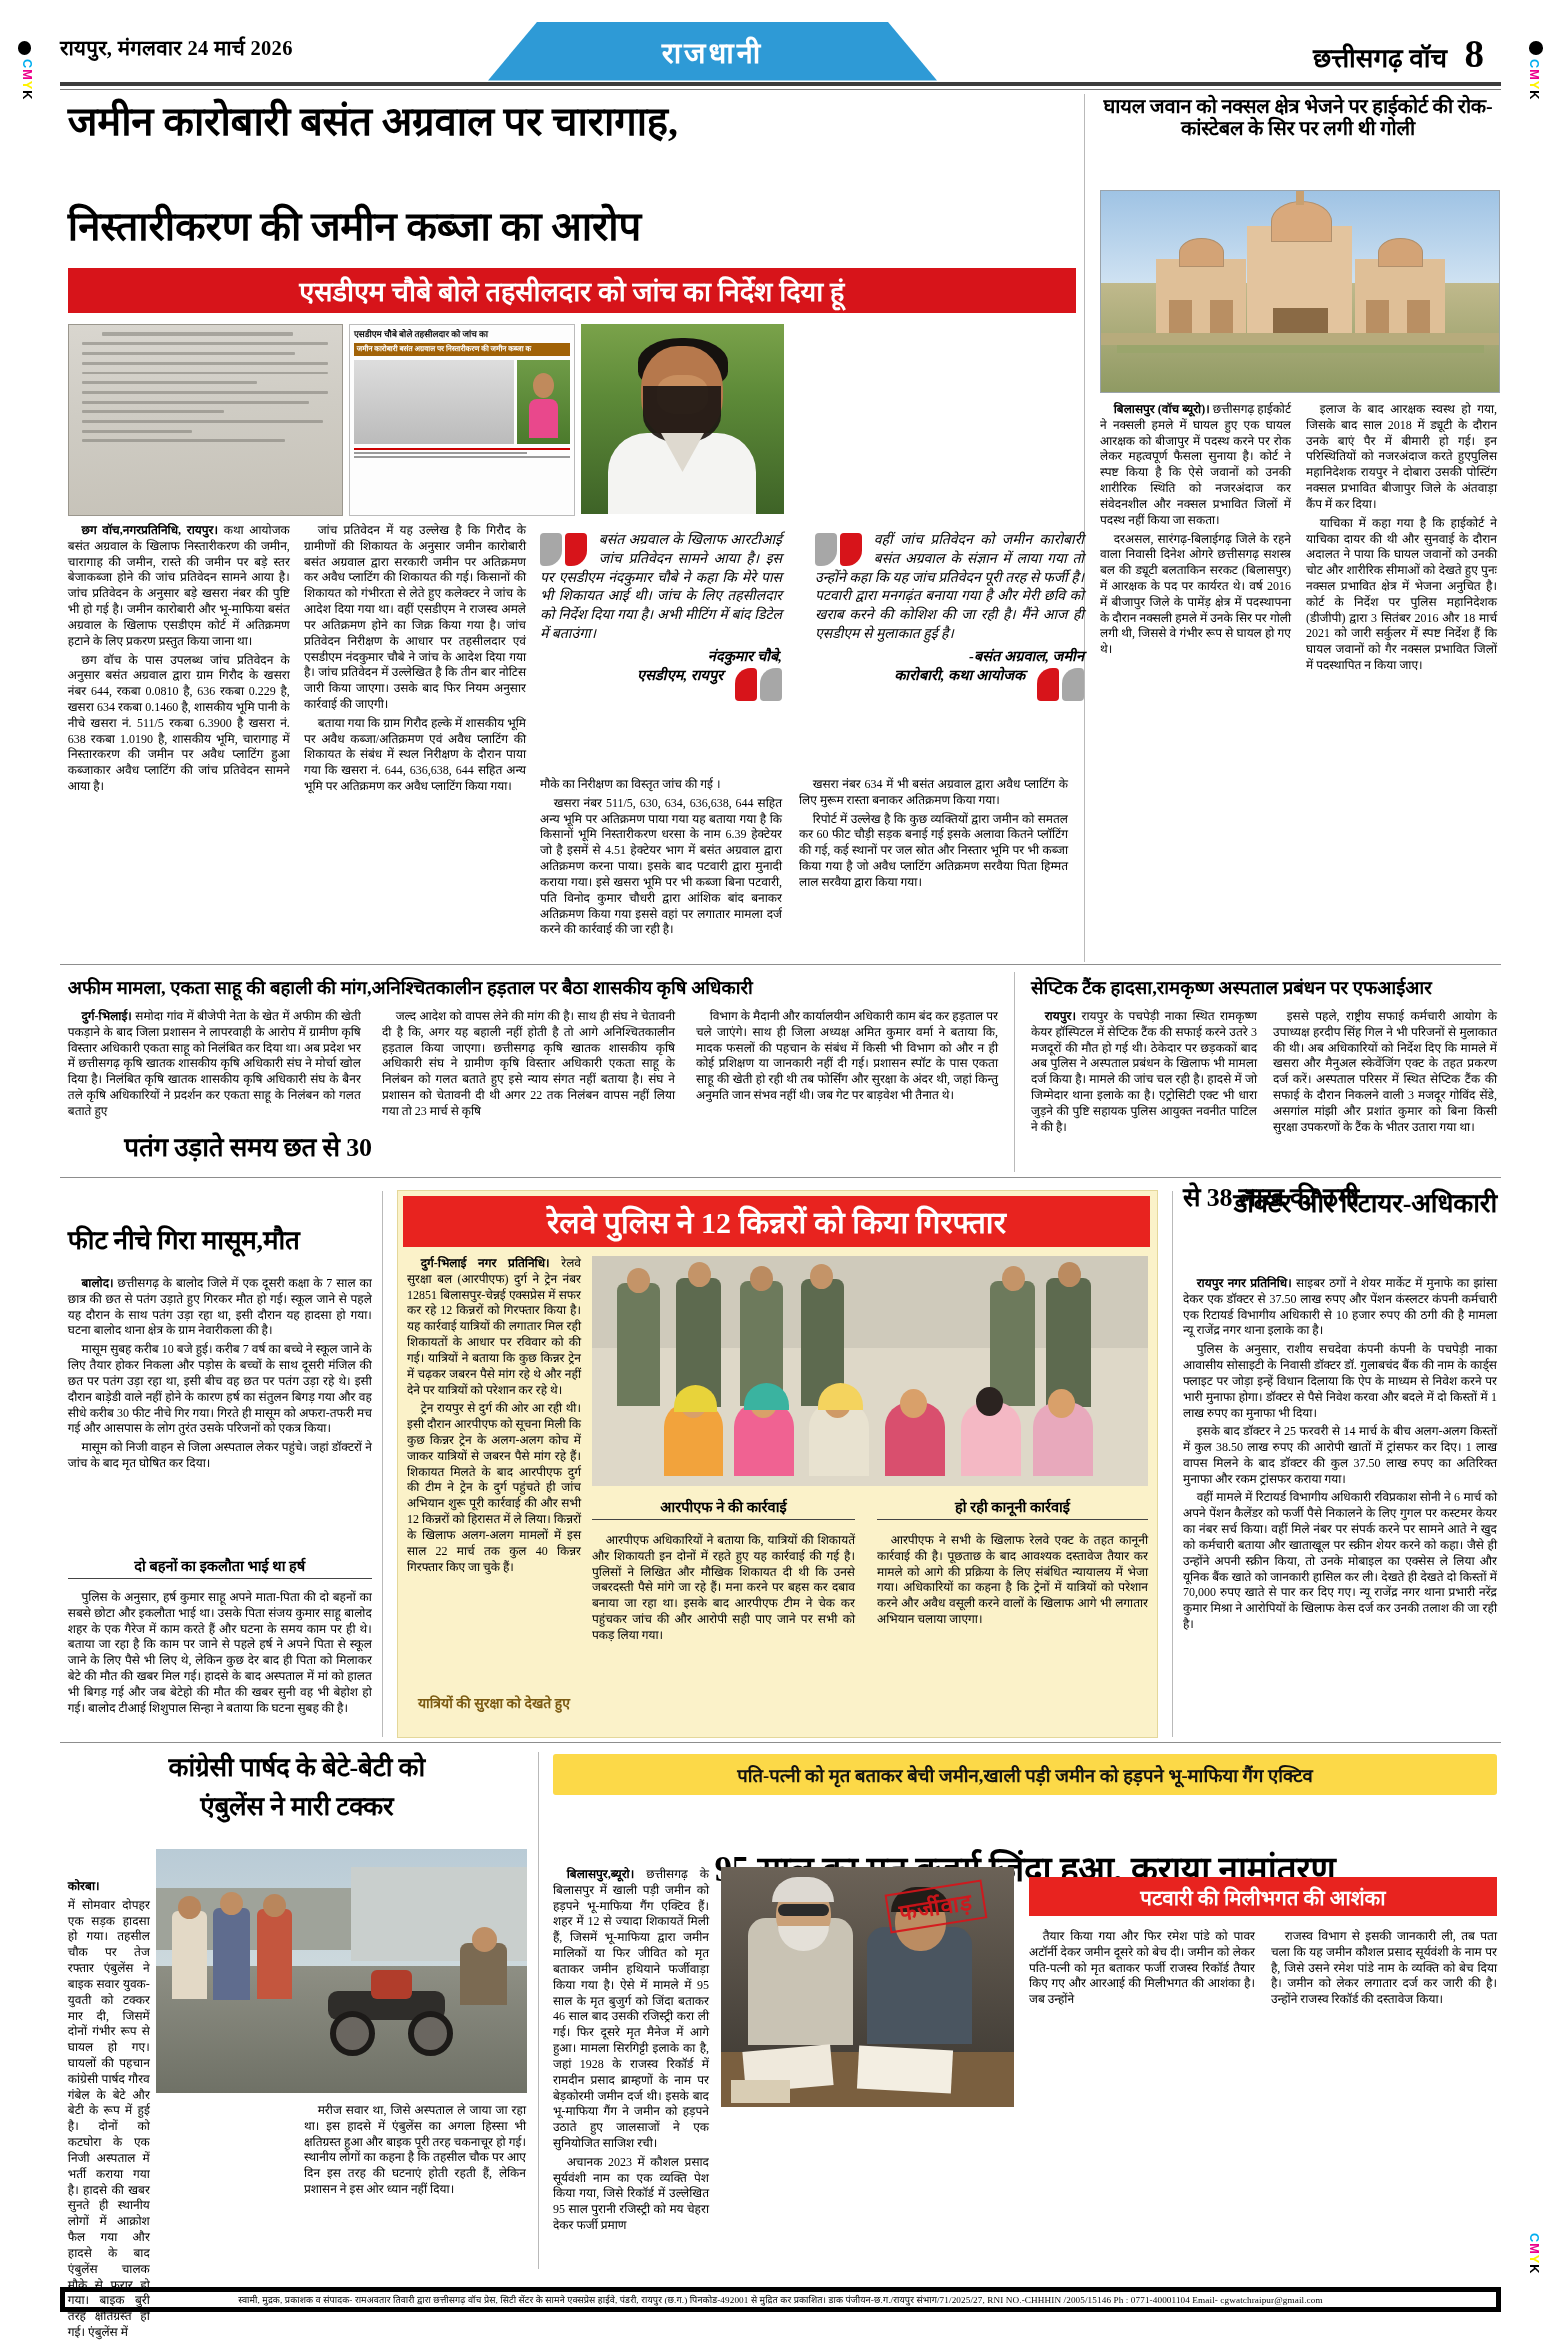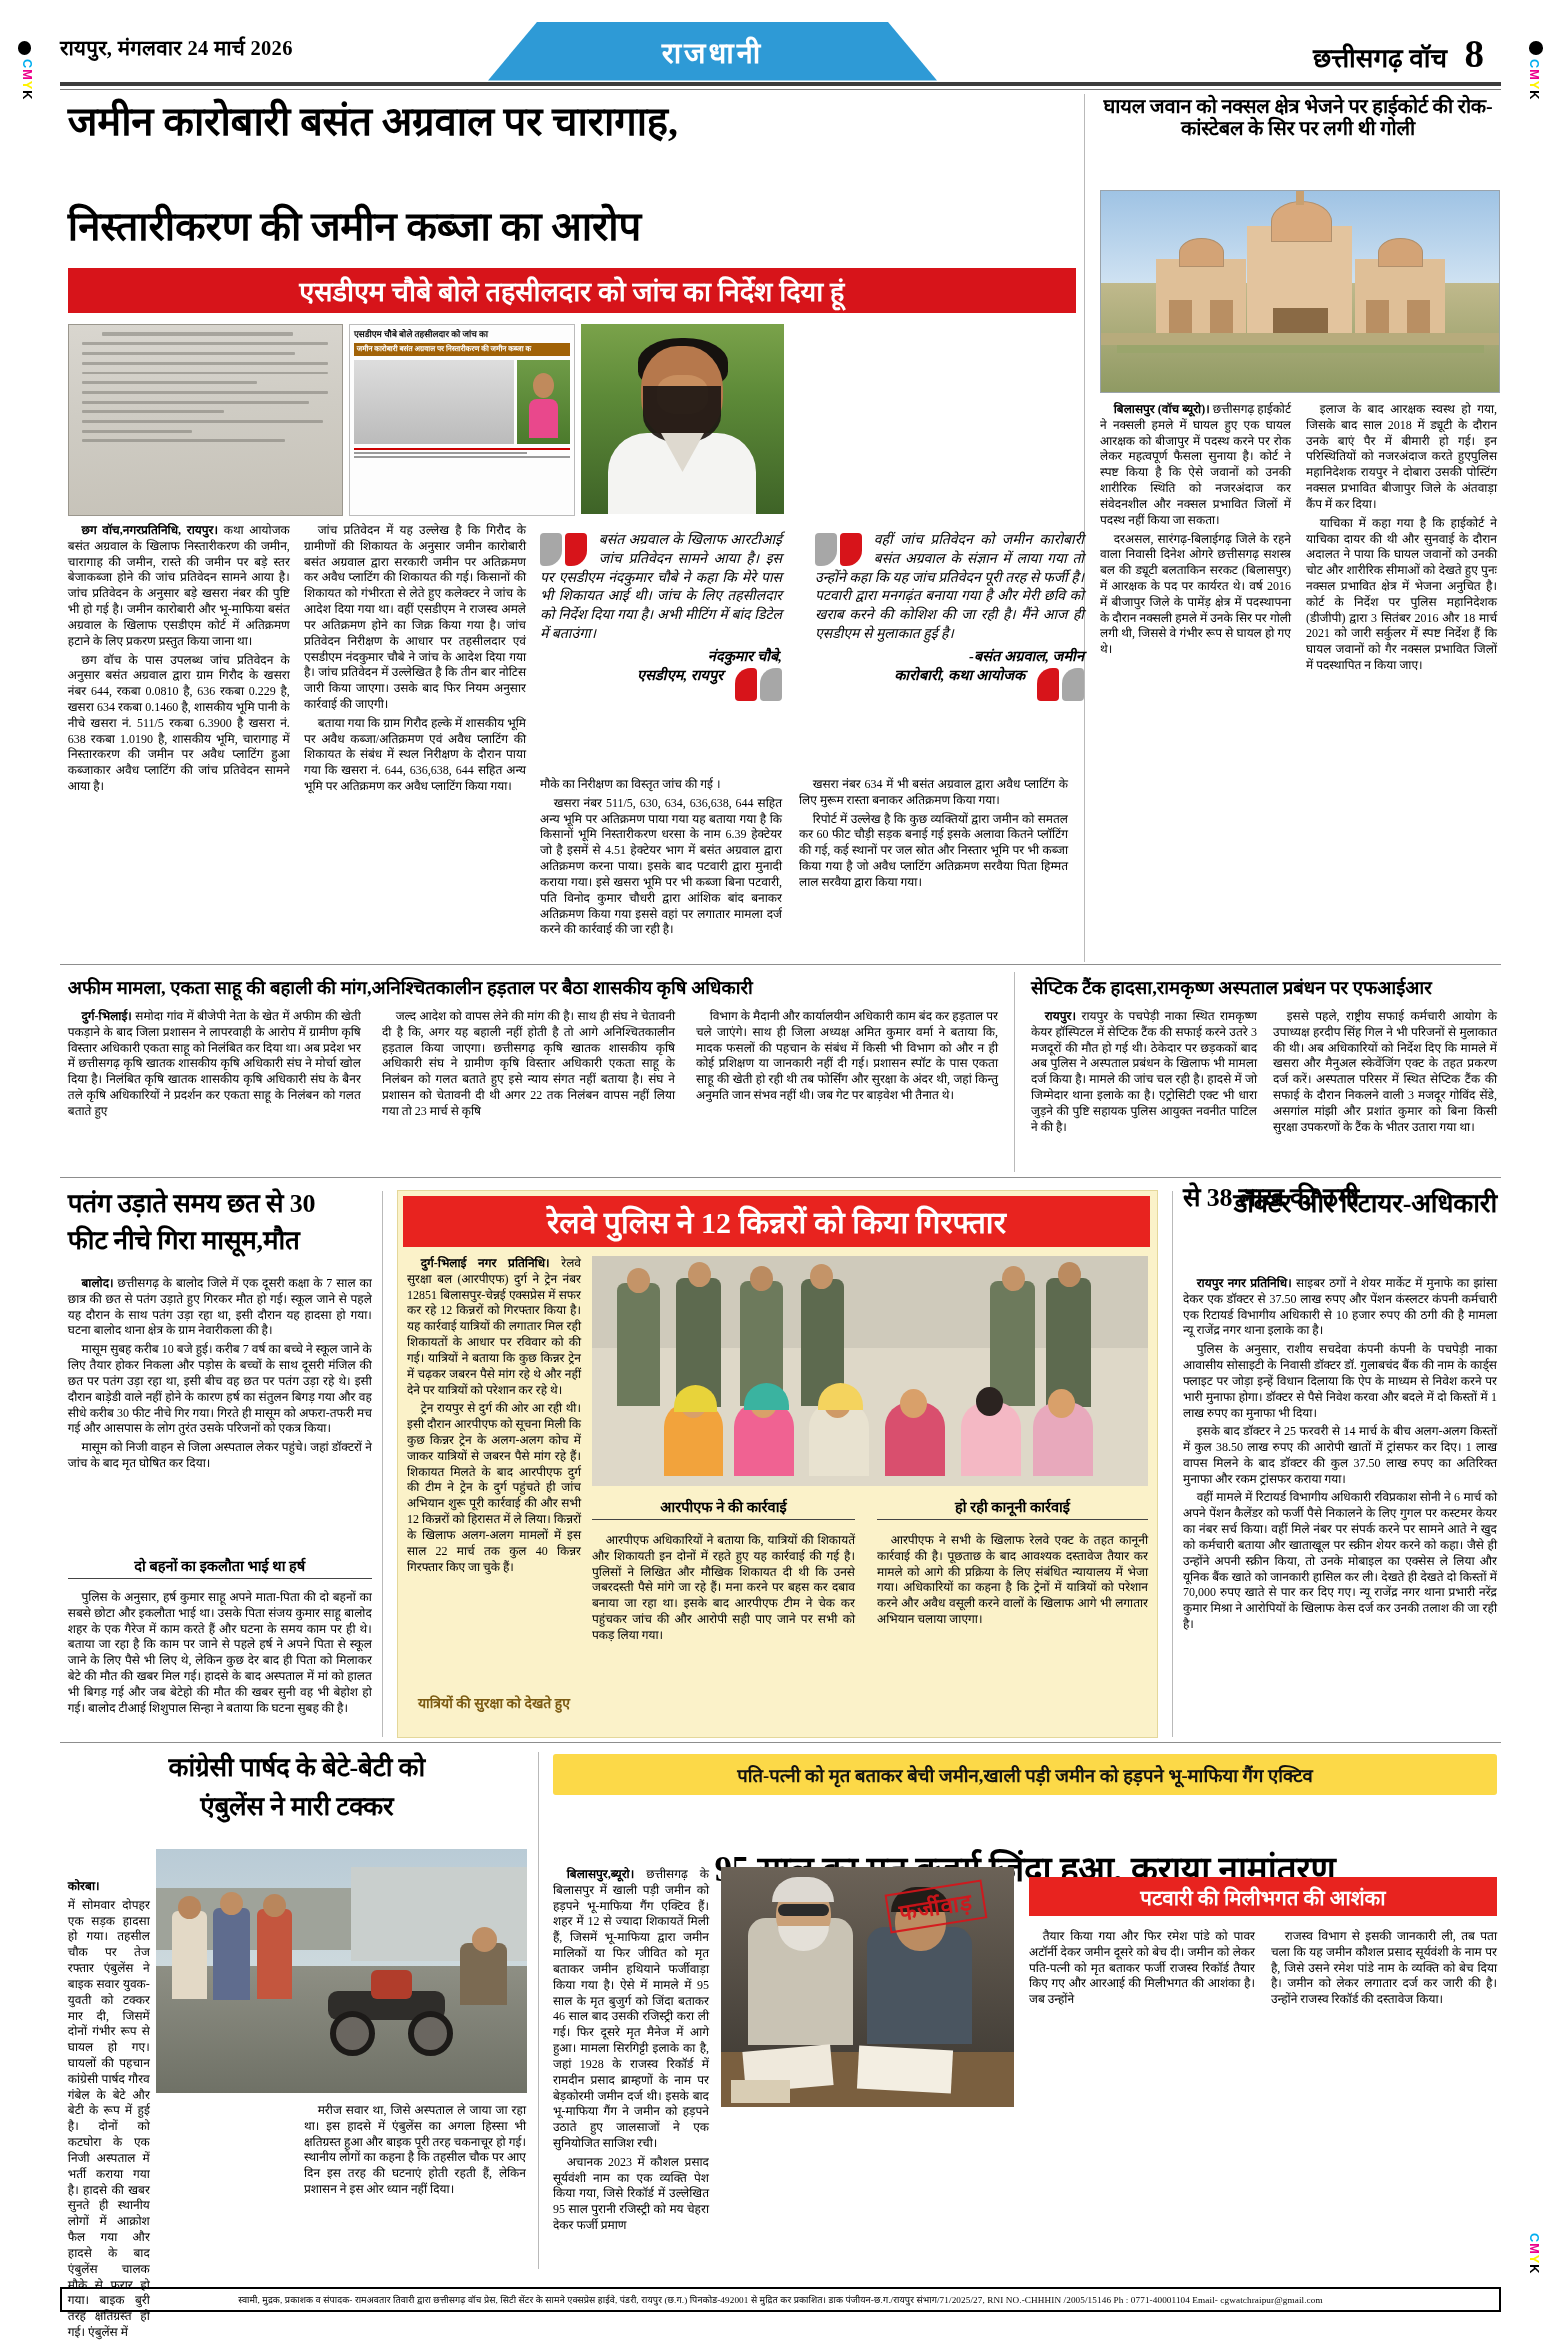--- a/index.html
+++ b/index.html
@@ -104,21 +104,21 @@
   .stamp{position:absolute;color:#d7141a;font-weight:bold;font-size:22.4px;border:2.9px solid #d7141a;
     padding:2px 9.8px;transform:rotate(-9deg);opacity:.92;letter-spacing:1px;}
 
   
   .ph{position:absolute;overflow:hidden;}
   .ph .sky{position:absolute;left:0;top:0;right:0;height:48%;}
   .ph .ground{position:absolute;left:0;bottom:0;right:0;height:52%;}
 
   
   .footer{position:absolute;left:60px;top:2287px;width:1441px;height:25px;
-    border:2px solid #000000;box-sizing:border-box;display:flex;align-items:center;justify-content:center;}
+    border:5px solid #000000;box-sizing:border-box;display:flex;align-items:center;justify-content:center;}
   .footer span{font-size:9.2px;letter-spacing:0.1px;}
 </style>
 </head>
 <body>
 
 <div class="page">
 
   <div class="regmark" style="left:13.7px;top:59px;">
     <span class="cmyk"><span class="reg-c">C</span><span class="reg-m">M</span><span class="reg-y">Y</span><span class="reg-k">K</span></span>
   </div>
@@ -299,21 +299,21 @@
     </div>
 
     <div class="col body" style="left:971px;top:915px;width:226px;">
       <p><span class="lede">रायपुर।</span>
          <span>रायपुर के पचपेड़ी नाका स्थित रामकृष्ण केयर हॉस्पिटल में सेप्टिक टैंक की सफाई करने उतरे 3 मजदूरों की मौत हो गई थी। ठेकेदार पर छड़ककों बाद अब पुलिस ने अस्पताल प्रबंधन के खिलाफ भी मामला दर्ज किया है। मामले की जांच चल रही है। हादसे में जो जिम्मेदार थाना इलाके का है। एट्रोसिटी एक्ट भी धारा जुड़ने की पुष्टि सहायक पुलिस आयुक्त नवनीत पाटिल ने की है।</span></p>
     </div>
     <div class="col body" style="left:1213px;top:915px;width:224px;">
       <p>इससे पहले, राष्ट्रीय सफाई कर्मचारी आयोग के उपाध्यक्ष हरदीप सिंह गिल ने भी परिजनों से मुलाकात की थी। अब अधिकारियों को निर्देश दिए कि मामले में खसरा और मैनुअल स्केवेंजिंग एक्ट के तहत प्रकरण दर्ज करें। अस्पताल परिसर में स्थित सेप्टिक टैंक की सफाई के दौरान निकलने वाली 3 मजदूर गोविंद सेंडे, असगांल मांझी और प्रशांत कुमार को बिना किसी सुरक्षा उपकरणों के टैंक के भीतर उतारा गया था।</p>
     </div>
 
-    <div class="hl C-head" style="left:7.8px;top:1096px;width:304px;">पतंग उड़ाते समय छत से 30</div>
+    <div class="hl C-head" style="left:7.8px;top:1040px;width:304px;text-align:right;">पतंग उड़ाते समय छत से 30</div>
     <div class="hl C-head" style="left:7.8px;top:1133px;width:304px;">फीट नीचे गिरा मासूम,मौत</div>
 
     <div class="col body" style="left:7.8px;top:1182px;width:304px;">
       <p><span class="lede">बालोद।</span>
          <span>छत्तीसगढ़ के बालोद जिले में एक दूसरी कक्षा के 7 साल का छात्र की छत से पतंग उड़ाते हुए गिरकर मौत हो गई। स्कूल जाने से पहले यह दौरान के साथ पतंग उड़ा रहा था, इसी दौरान यह हादसा हो गया। घटना बालोद थाना क्षेत्र के ग्राम नेवारीकला की है।</span></p>
       <p>मासूम सुबह करीब 10 बजे हुई। करीब 7 वर्ष का बच्चे ने स्कूल जाने के लिए तैयार होकर निकला और पड़ोस के बच्चों के साथ दूसरी मंजिल की छत पर पतंग उड़ा रहा था, इसी बीच वह छत पर पतंग उड़ा रहे थे। इसी दौरान बाड़ेडी वाले नहीं होने के कारण हर्ष का संतुलन बिगड़ गया और वह सीधे करीब 30 फीट नीचे गिर गया। गिरते ही मासूम को अफरा-तफरी मच गई और आसपास के लोग तुरंत उसके परिजनों को एकत्र किया।</p>
       <p>मासूम को निजी वाहन से जिला अस्पताल लेकर पहुंचे। जहां डॉक्टरों ने जांच के बाद मृत घोषित कर दिया।</p>
     </div>
     <div class="subhd" style="position:absolute;left:7.8px;top:1461px;width:304px;">दो बहनों का इकलौता भाई था हर्ष</div>
     <div class="col body" style="left:7.8px;top:1496px;width:304px;">

